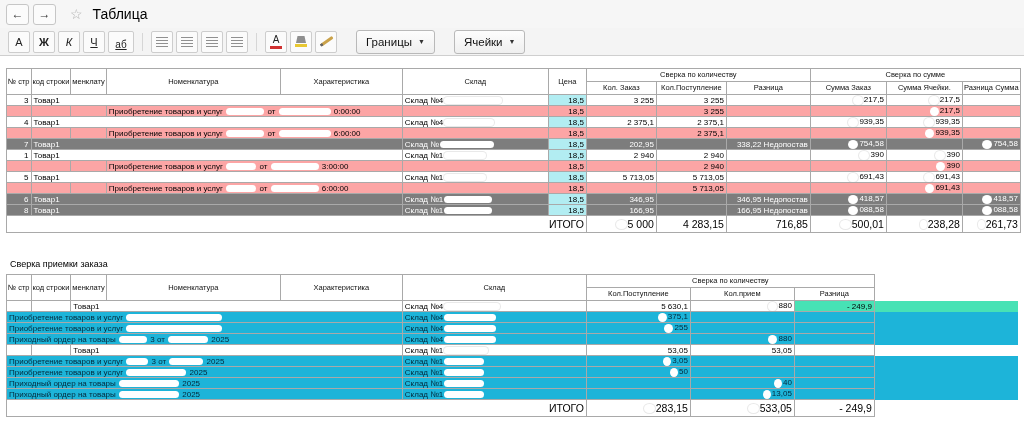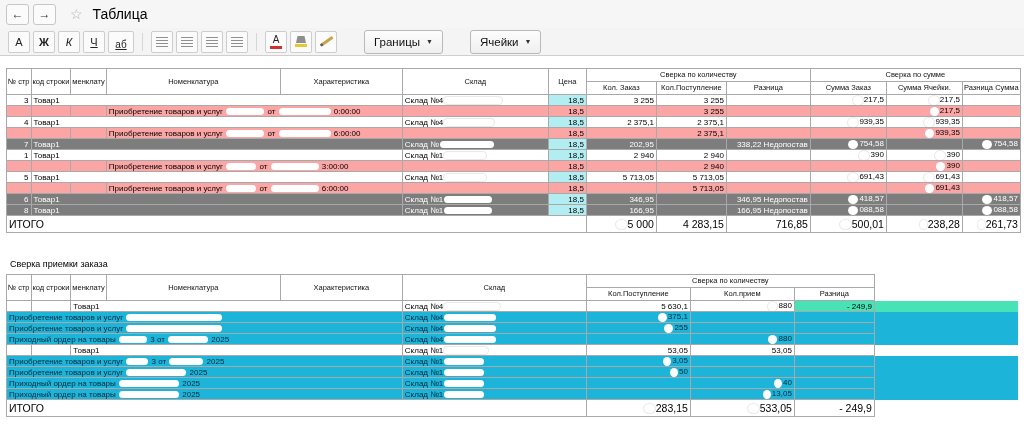--- a/index.html
+++ b/index.html
@@ -23,33 +23,33 @@
   .vsep{width:1px;height:18px;background:#d6d6d6;margin:0 5px;}
   .lines{width:12px;height:10px;background:repeating-linear-gradient(to bottom,#909090 0 1px,transparent 1px 3px);}
   .bar-ind{display:block;width:12px;height:3px;margin-top:1px;}
   .red{background:#cf3030}.yellow{background:#e8c832}
   .fc-letter{font-size:10px;line-height:10px;}
   .bucket{display:inline-block;width:10px;height:7px;background:#8f8f8f;clip-path:polygon(15% 0,85% 0,100% 100%,0 100%);}
   .pencil{display:inline-block;width:12px;height:3px;background:#caa24a;border-left:3px solid #666;
           border-radius:1px;transform:rotate(-35deg);}
   .dbtn{height:22px;padding:0 9px;border:1px solid #b9b9b9;border-radius:3px;
         background:linear-gradient(#fdfdfd,#efefef);display:flex;align-items:center;gap:6px;
-        font-size:11.5px;color:#111;margin-left:24px;cursor:pointer;}
+        font-size:11.5px;color:#111;margin-left:16px;cursor:pointer;}
   .caret{font-size:7px;color:#333;}
 
   
   .content{padding:12px 0 0 2px;background:#fff;}
   .sheet-title{font-size:9px;color:#000;margin:0 0 4px 8px;height:11px;white-space:nowrap;}
   .t2{margin-top:26px;}
 
   table{border-collapse:collapse;table-layout:fixed;margin-left:4px;}
   td{border:1px solid #a9a9a9;height:10px;line-height:9px;font-size:8px;padding:0 2px;
      overflow:hidden;white-space:nowrap;color:#000;vertical-align:middle;}
   td.h{text-align:center;font-size:7.5px;line-height:8px;background:#fff;color:#111;padding:1px;}
-  .ar{text-align:right}.ac{text-align:left}
+  .ar{text-align:right}.ac{text-align:right}
   tr.r-w td{background:#fff;}
   tr.r-cyan td{background:#fca5a5;}
   tr.r-dark td{background:#7d7d7d;color:#fff;}
   tr.r-blue td{background:#1db4d9;color:#03283b;}
   tr.r-total td{height:16px;font-size:10.5px;line-height:15px;}
   td.bg-cyan{background:#b2edf2 !important;color:#000 !important;}
   td.bg-mint{background:#47e2b5 !important;}
   td.ghost{border:none !important;background:transparent;}
 
   .blob{display:inline-block;height:7px;background:#fff;border-radius:4px;vertical-align:middle;margin:0 1px;}

